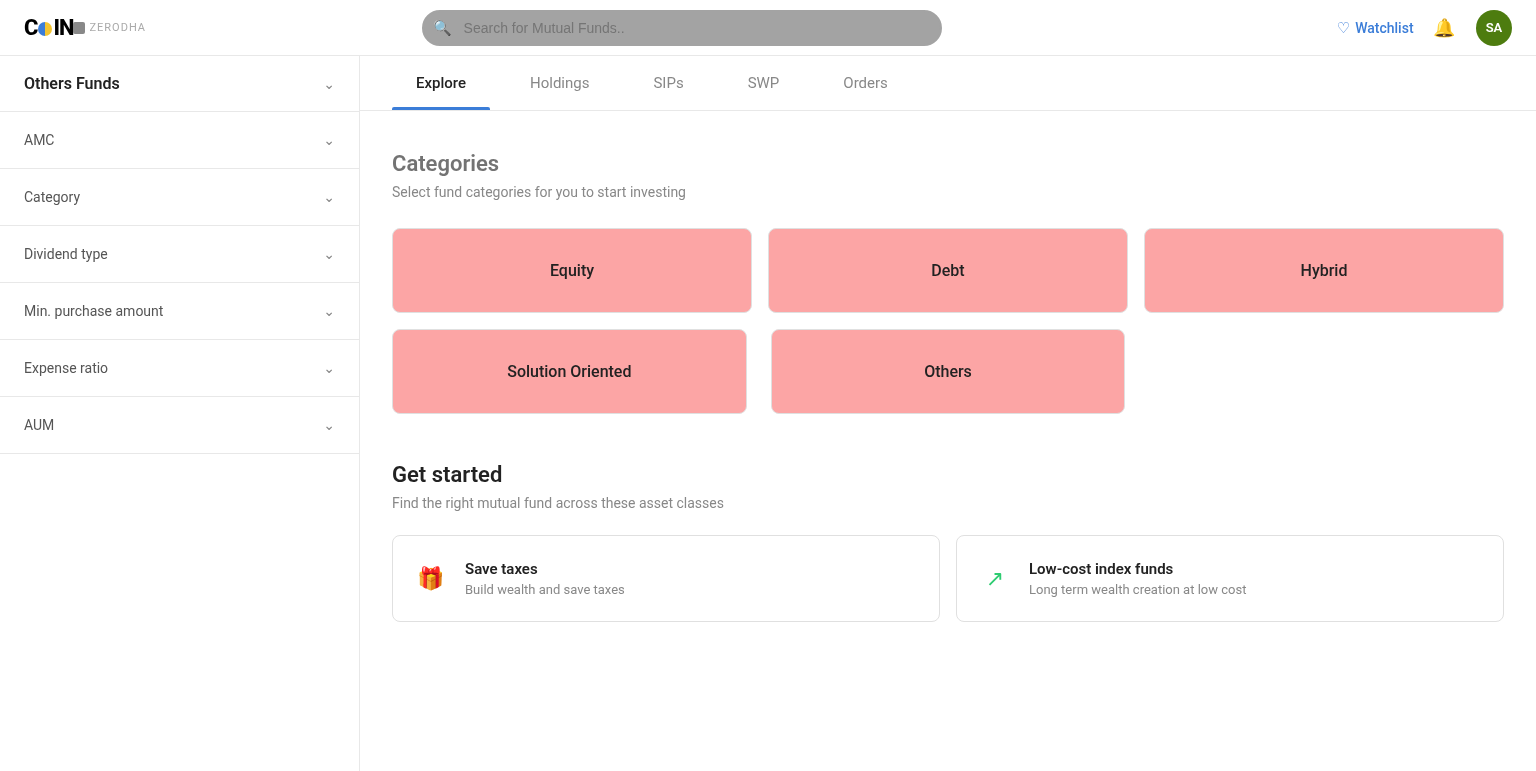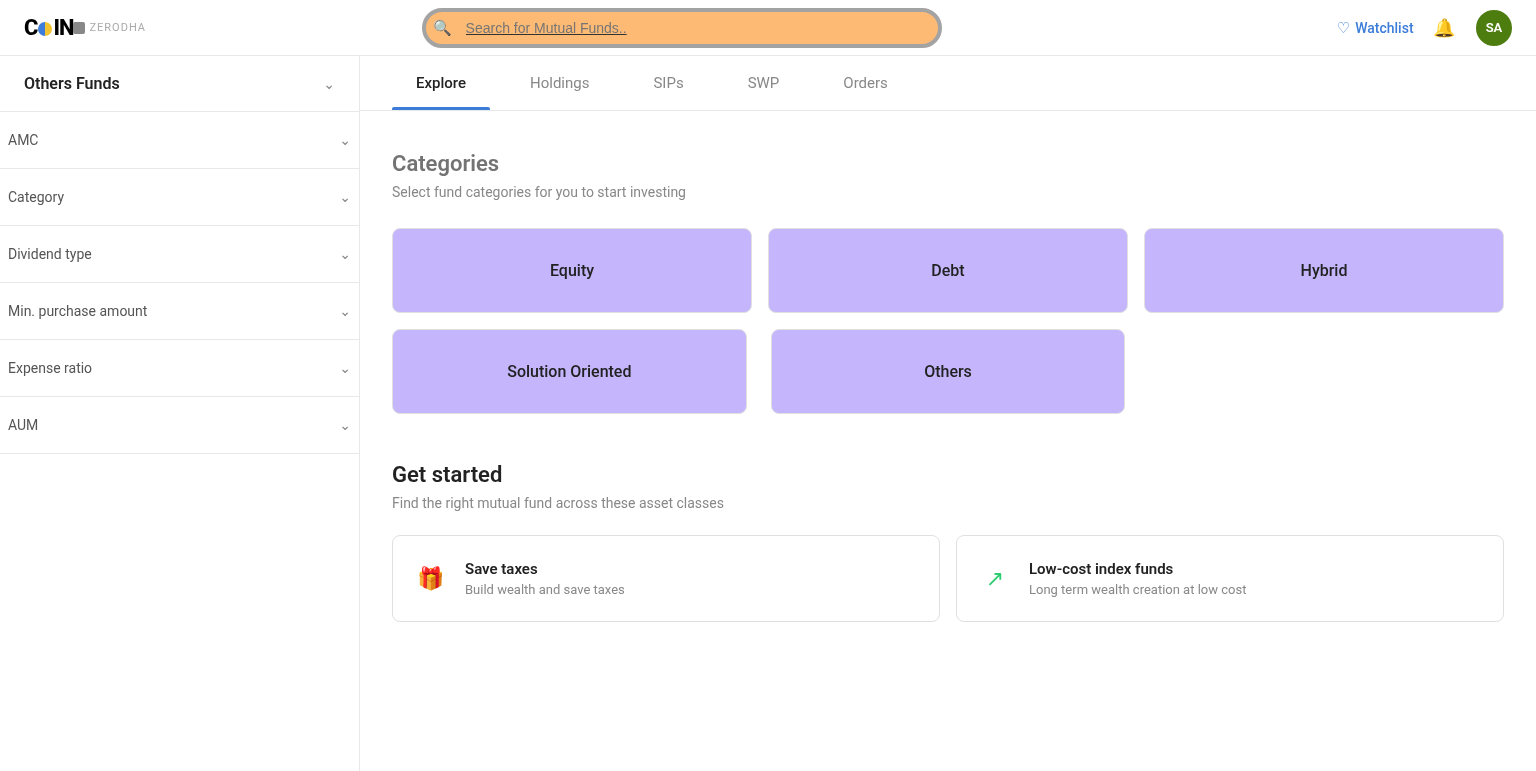--- a/index.html
+++ b/index.html
@@ -56,26 +56,25 @@
     }
     .search-bar {
       flex: 1;
       max-width: 520px;
       margin: 0 auto;
     }
     .search-bar input {
       width: 100%;
       padding: 8px 16px 8px 40px;
       border-radius: 24px;
-      border: 4px solid #a3a3a3;
-      background: #fdba74;
+      border: 2px solid #a3a3a3;
+      background: #a3a3a3;
       font-size: 14px;
       color: #333;
       outline: none;
-      text-decoration: underline;
     }
     .search-wrapper {
       position: relative;
     }
     .search-icon-abs {
       position: absolute;
       left: 12px;
       top: 50%;
       transform: translateY(-50%);
       color: #888;
@@ -134,21 +133,21 @@
       align-items: center;
       justify-content: space-between;
       cursor: pointer;
     }
     .sidebar-dropdown-label {
       font-size: 16px;
       font-weight: 600;
       color: #222;
     }
     .sidebar-filter {
-      padding: 20px 8px;
+      padding: 20px 24px;
       border-bottom: 1px solid #e8e8e8;
       display: flex;
       align-items: center;
       justify-content: space-between;
       cursor: pointer;
     }
     .sidebar-filter-label {
       font-size: 14px;
       color: #555;
     }
@@ -223,21 +222,21 @@
     }
     .category-card {
       border: 1px solid #e0e0e0;
       border-radius: 8px;
       padding: 32px 20px;
       text-align: center;
       font-size: 16px;
       font-weight: 500;
       color: #222;
       cursor: pointer;
-      background: #c4b5fd;
+      background: #fca5a5;
       transition: background 0.15s;
     }
     .category-card.empty { visibility: hidden; }
 
     
     .get-started-title {
       font-size: 22px;
       font-weight: 600;
       color: #222;
       margin-bottom: 8px;

